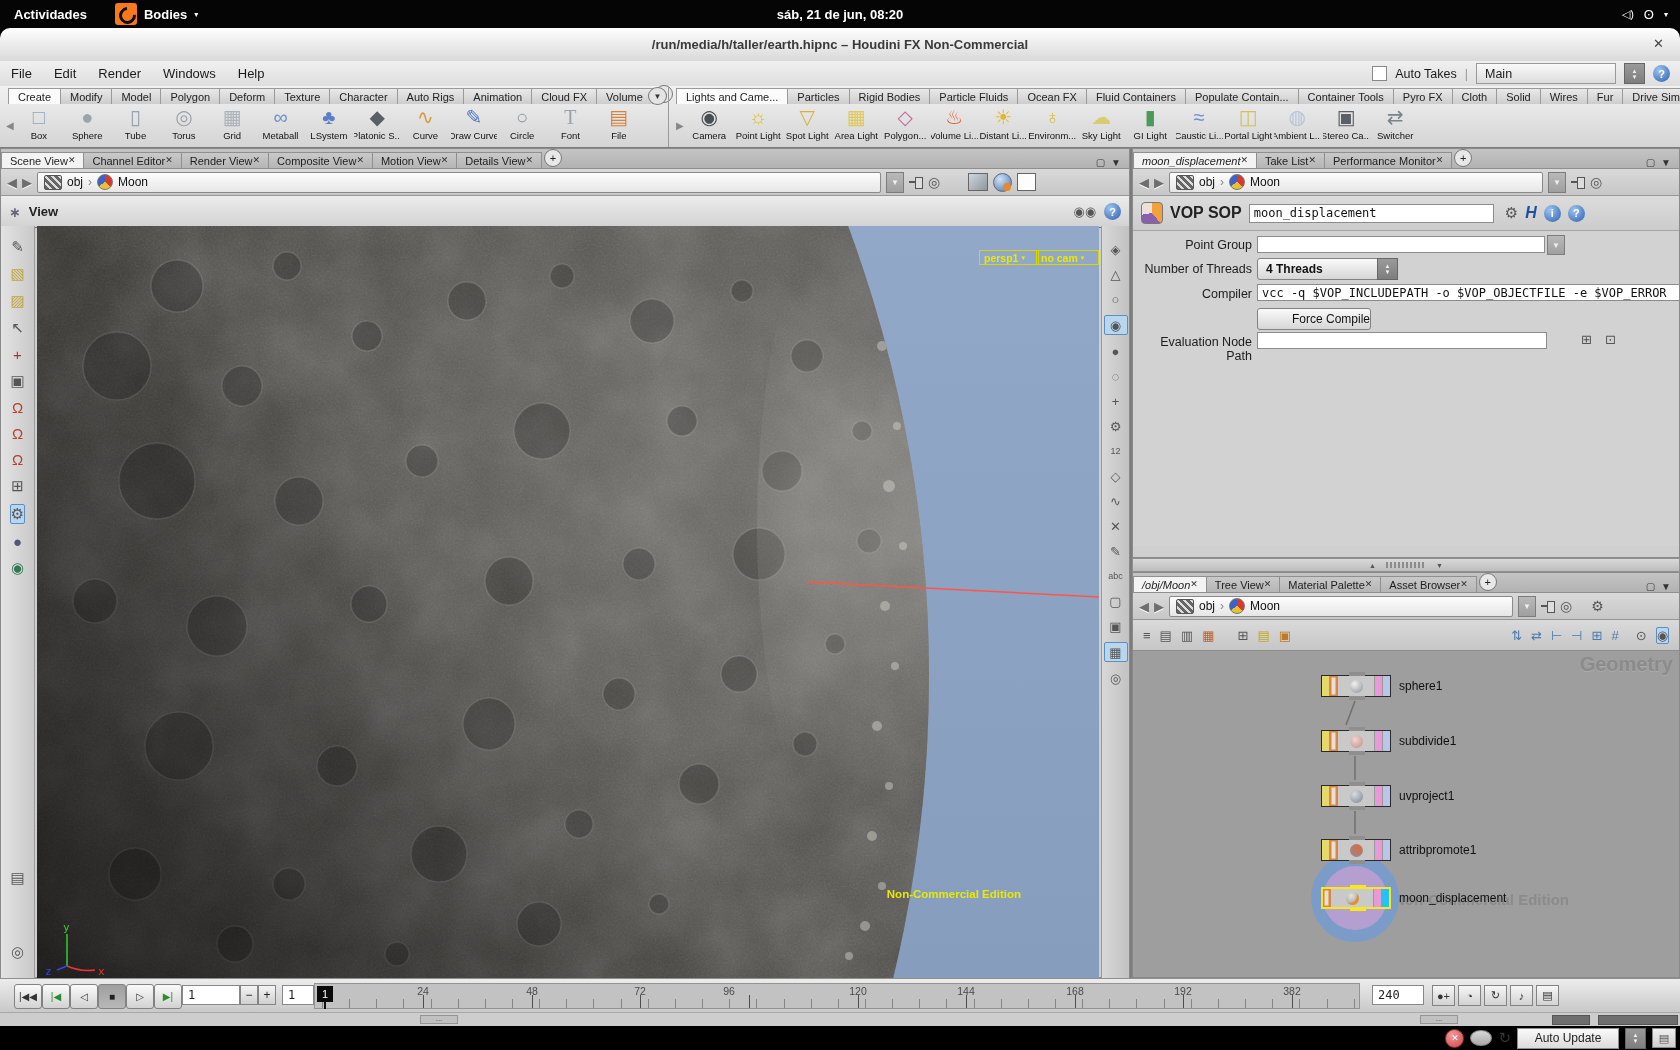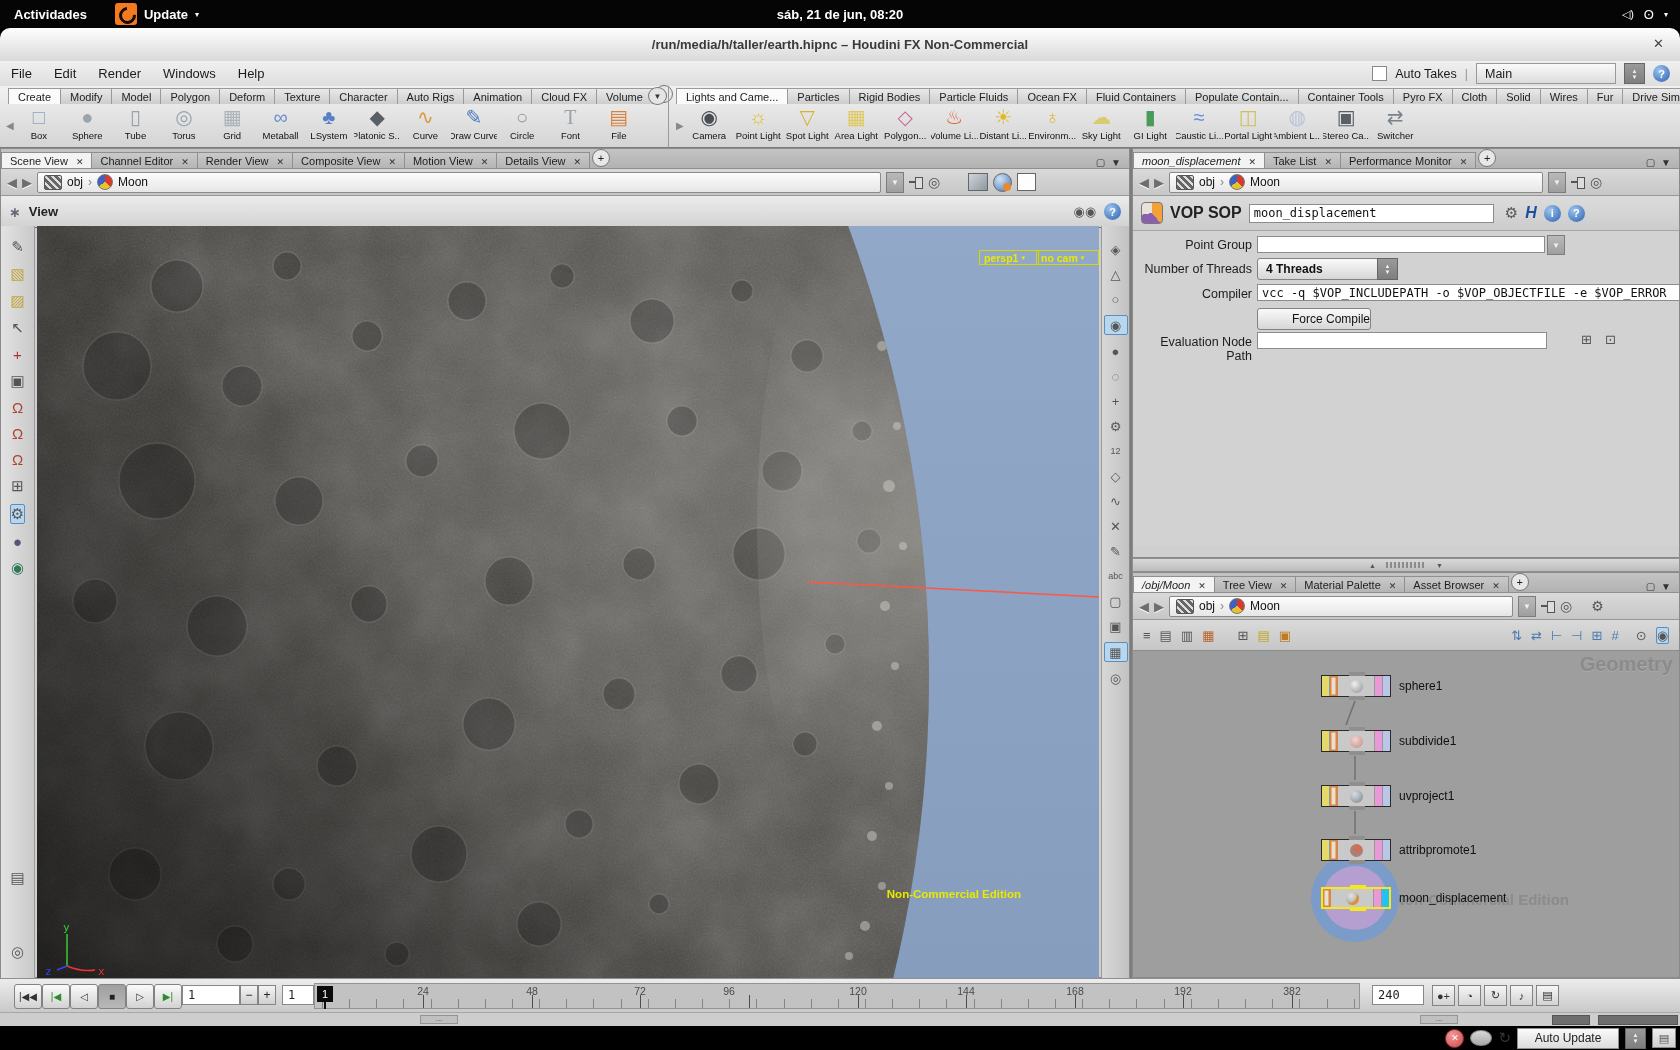--- a/index.html
+++ b/index.html
@@ -49,21 +49,21 @@
   .tool .tglyph{height:26px;font-size:20px;line-height:26px;}
   .tool .tlabel{font-size:9.5px;color:#111;white-space:nowrap;}
   .shelf-plus{width:16px;height:16px;border:1px solid #777;border-radius:50%;font-size:11px;display:flex;
     align-items:center;justify-content:center;background:#e8e8e8;margin:0 3px 1px;}
   .scroll-arr{font-size:10px;color:#888;align-self:center;}
 
   
   .pane{background:#cfcfcf;border:1px solid #8a8a8a;box-sizing:border-box;}
   .ptabs{height:19px;display:flex;align-items:flex-end;background:linear-gradient(#c4c4c4,#b2b2b2);
     border-bottom:1px solid #8f8f8f;font-size:11px;}
-  .ptab{display:flex;align-items:flex-end;gap:8px;padding:2px 8px 1px;border:1px solid #8f8f8f;border-bottom:none;
+  .ptab{display:flex;align-items:flex-start;padding:2px 8px 1px;border:1px solid #8f8f8f;border-bottom:none;
     background:linear-gradient(#c9c9c9,#b5b5b5);margin-right:-1px;white-space:nowrap;color:#1d1d1d;}
   .ptab.active{background:#f3f3f3;z-index:2;position:relative;}
   .ptab .x{font-size:9px;color:#333;}
   .pcorner{margin-left:auto;display:flex;align-items:center;gap:6px;padding-right:8px;font-size:10px;color:#333;}
   .pathbar{height:27px;background:linear-gradient(#d9d9d9,#c7c7c7);display:flex;align-items:center;gap:5px;
     padding:0 6px;border-bottom:1px solid #979797;box-sizing:border-box;}
   .nav-arr{font-size:13px;color:#6e6e6e;text-shadow:0 1px 0 #fff;}
   .pathsel{height:19px;background:linear-gradient(#fdfdfd,#e6e6e6);border:1px solid #8a8a8a;border-radius:2px;
     display:flex;align-items:center;gap:5px;padding:0 6px;font-size:12px;color:#111;}
   .clapper{width:16px;height:13px;background:repeating-linear-gradient(45deg,#666 0 3px,#ddd 3px 5px);
@@ -181,21 +181,21 @@
 <div id="screen">
 
   <div id="gnome-bar" class="abs">
     <div class="gnome-item">
       <span>Actividades</span>
     </div>
     <div class="gnome-item">
       <span id="houdini-logo">
           <span></span>
         </span>
-      <span>Update</span>
+      <span>Bodies</span>
       <span style="font-size:8px">▾</span>
     </div>
     <div id="gnome-clock"><span>sáb, 21 de jun, 08:20</span></div>
     <div id="gnome-right">
       <span style="font-size:11px">◁)</span>
       <span style="font-size:13px">ʘ</span>
       <span style="font-size:8px">▾</span>
     </div>
   </div>
 

